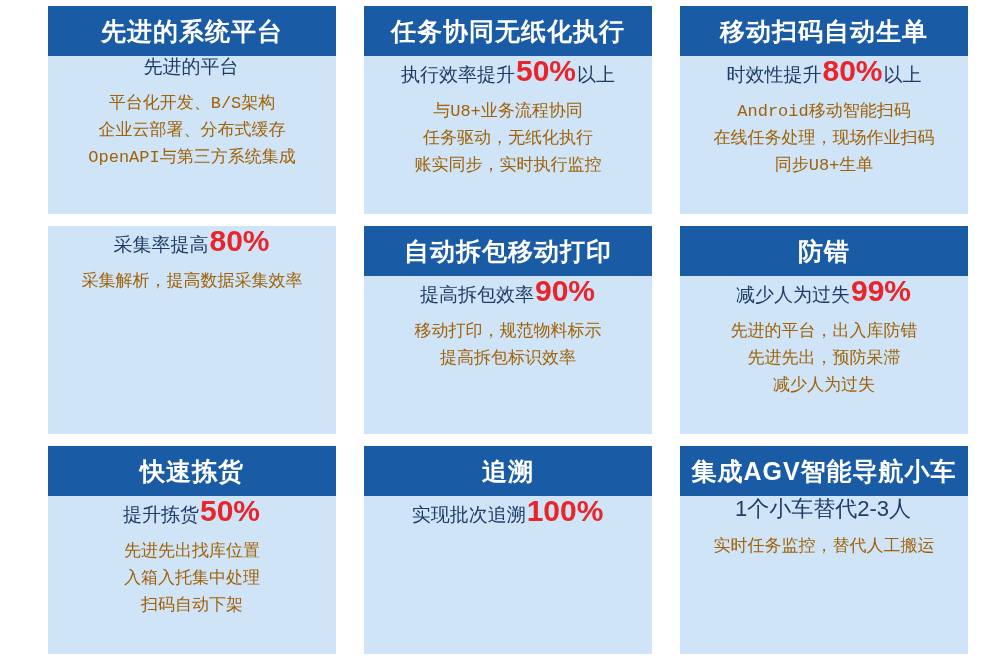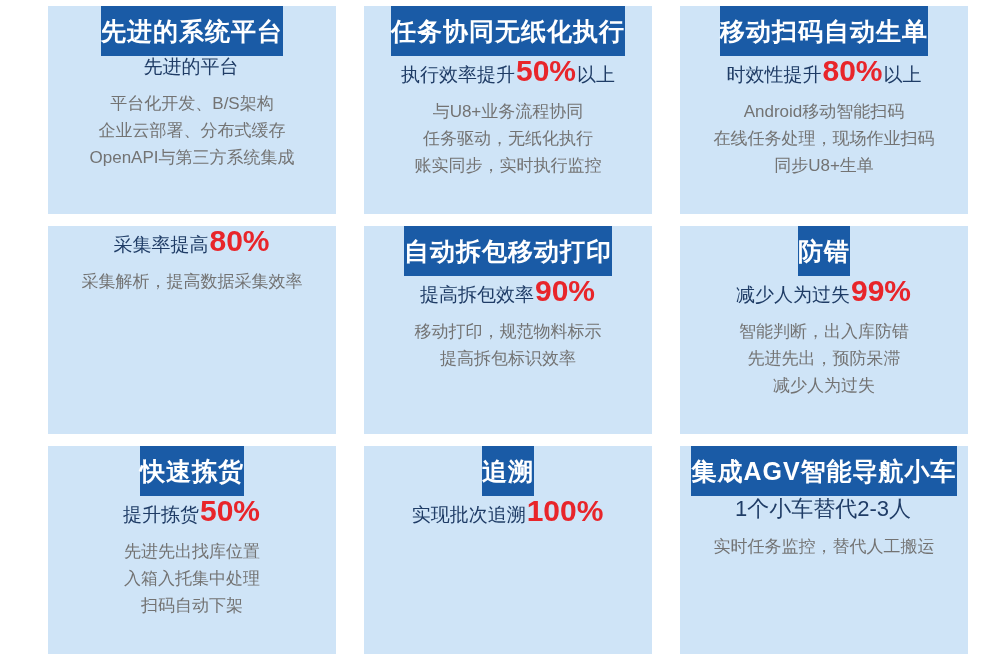--- a/index.html
+++ b/index.html
@@ -22,21 +22,20 @@
     column-gap: 28px;
     row-gap: 12px;
     padding: 6px 48px 0 48px;
     box-sizing: border-box;
   }
   .card {
     display: flex;
     flex-direction: column;
     background: #cfe4f7;
     overflow: hidden;
-    align-items: center;
   }
   .card-header {
     background: #1a5ba6;
     color: #ffffff;
     height: 50px;
     display: flex;
     align-items: center;
     justify-content: center;
     font-size: 25px;
     font-weight: bold;
@@ -66,24 +65,25 @@
     font-size: 30px;
     font-weight: bold;
     line-height: 1;
     padding: 0 1px;
   }
   .highlight-line.plain {
     font-size: 22px;
   }
   .detail {
     text-align: center;
-    color: #737373;
+    color: #a16207;
     font-size: 17px;
     line-height: 1.58;
     white-space: nowrap;
+    font-family: Liberation Mono, monospace;
   }
   .detail div {
     white-space: nowrap;
   }
 </style>
 </head>
 <body>
 
 <div class="grid">
 
@@ -165,21 +165,21 @@
 
   <div class="card">
     <div class="card-header">防错</div>
     <div class="card-body">
       <div class="highlight-line">
         <span>减少人为过失</span>
         <span class="big">99%</span>
         <span></span>
       </div>
       <div class="detail">
-        <div>智能判断，出入库防错</div>
+        <div>先进的平台，出入库防错</div>
         <div>先进先出，预防呆滞</div>
         <div>减少人为过失</div>
       </div>
     </div>
   </div>
 
   <div class="card">
     <div class="card-header">快速拣货</div>
     <div class="card-body">
       <div class="highlight-line">

